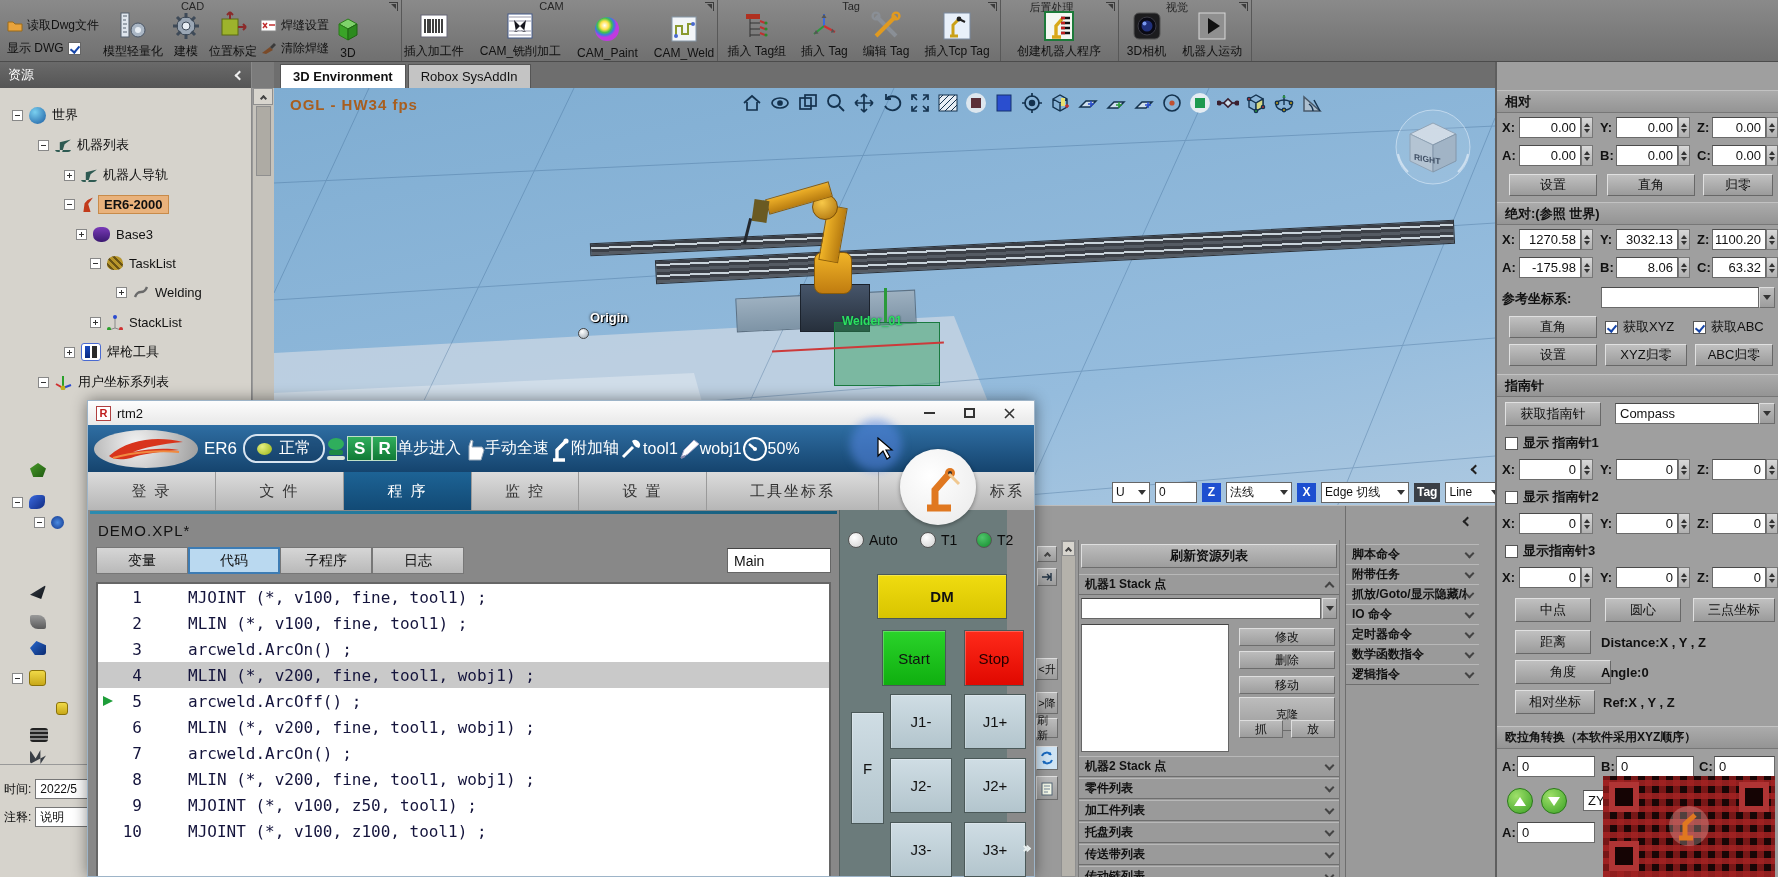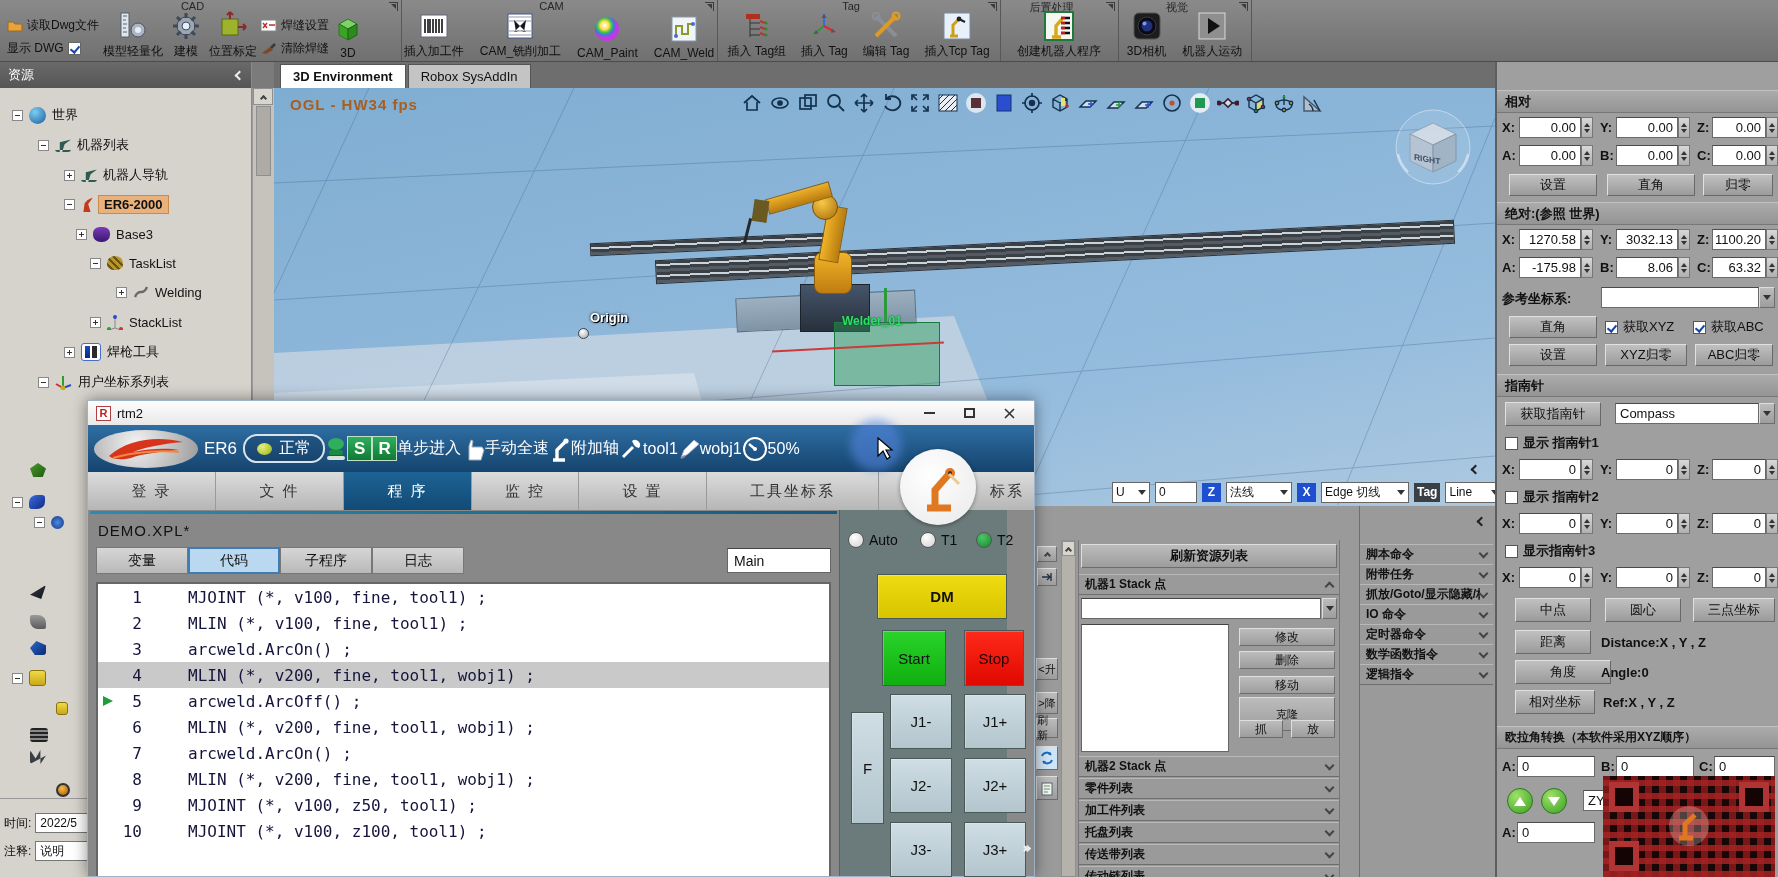--- a/index.html
+++ b/index.html
@@ -30,21 +30,21 @@
 .ticon{width:16px;height:14px;border-radius:3px;flex:none}
 .tsel{background:#e9b27c;outline:1px solid #c88b4a;padding:1px 5px;font-weight:bold}
 #sb-scroll{position:absolute;left:252px;top:88px;width:22px;height:789px;background:#c6c3bc;border-left:1px solid #9a9a9a}
 .scr-btn{width:20px;height:17px;background:#d8d5ce;border:1px solid #8f8f8f;display:flex;align-items:center;justify-content:center}
 .chev{width:7px;height:7px;border-right:2px solid #444;border-bottom:2px solid #444;display:inline-block}
 .chev.up{transform:rotate(-135deg);margin-top:3px}
 .chev.down{transform:rotate(45deg);margin-bottom:2px}
 .chev.left{transform:rotate(135deg)}
 .chev.sm{width:5px;height:5px}
 
-#statusbox{position:absolute;left:0;top:798px;width:170px;height:79px;background:#d6d3cc;border-top:1px solid #999;font-size:12px}
+#statusbox{position:absolute;left:0;top:764px;width:170px;height:79px;background:#d6d3cc;border-top:1px solid #999;font-size:12px}
 .strow{position:absolute;display:flex;align-items:center;gap:4px}
 .sinp{background:#fff;border:1px solid #777;height:20px;display:flex;align-items:center;padding:0 4px;font-size:12px}
 
 #vtabs{position:absolute;left:274px;top:62px;width:1221px;height:26px;background:#6e6e6e;display:flex;align-items:flex-end;padding-left:6px;gap:2px}
 .vtab{height:24px;display:flex;align-items:center;padding:0 12px;font-size:13px;border:1px solid #555;border-bottom:none}
 .vtab.act{background:#fff;font-weight:bold}
 .vtab.inact{background:#c4c4c4}
 #viewport{position:absolute;left:274px;top:88px;width:1221px;height:789px;background:linear-gradient(160deg,#7fae d3,#8db8da);background:linear-gradient(168deg,#7fadd2 0%,#95bcdd 45%,#b9cfe2 75%,#cbdbe8 100%);overflow:hidden}
 .fps{position:absolute;left:16px;top:8px;color:#a85e1e;font-size:15px;font-weight:bold;letter-spacing:1px}
 #vicons{position:absolute;left:466px;top:3px;display:flex;gap:5px}
@@ -57,21 +57,21 @@
 #vbottom{position:absolute;left:838px;top:392px;height:24px;display:flex;align-items:center;gap:5px}
 .vsel{background:#fff;border:1px solid #666;height:21px;display:flex;align-items:center;justify-content:space-between;font-size:12px;padding:0 3px;gap:4px}
 .dd{width:0;height:0;border-left:4px solid transparent;border-right:4px solid transparent;border-top:5px solid #333}
 .badge{height:19px;min-width:19px;display:flex;align-items:center;justify-content:center;color:#fff;font-size:12px;font-weight:bold;padding:0 3px}
 
 #dock{position:absolute;left:1035px;top:505px;width:460px;height:372px;background:#9a9a9a;border-top:1px solid #bdbdbd}
 .dbtn{position:absolute;background:linear-gradient(#bcbcbc,#9d9d9d);border:1px solid #6d6d6d;border-top-color:#dedede;border-left-color:#dedede;font-size:11px;display:flex;align-items:center;justify-content:center;color:#111}
 #respanel{position:absolute;left:43px;top:34px;width:262px;bottom:0;border-left:1px solid #777;border-right:1px solid #777;background:#9a9a9a}
 .acc{position:absolute;left:0;right:0;height:21px;display:flex;align-items:center;justify-content:space-between;padding:0 6px;font-size:12px;font-weight:bold;border-top:1px solid #b8b8b8;border-bottom:1px solid #6e6e6e;color:#111}
 .white{background:#fff;border:1px solid #666;border-top-color:#444}
-#cmdpanel{position:absolute;left:324px;top:0;width:134px;bottom:0;border-left:1px solid #6e6e6e}
+#cmdpanel{position:absolute;left:310px;top:0;width:134px;bottom:0;border-left:1px solid #6e6e6e}
 
 #rpanel{position:absolute;left:1495px;top:62px;width:283px;height:815px;background:#9f9f9f;border-left:2px solid #5e5e5e;font-size:13px}
 .rp-hdr{position:absolute;left:0;top:0;right:0;height:26px;background:linear-gradient(#6a6a6a,#525252);color:#fff;font-weight:bold;display:flex;align-items:center;justify-content:space-between;padding:0 10px}
 .rp-sec{position:absolute;left:0;right:0;height:23px;background:linear-gradient(#ababab,#949494);border-bottom:1px solid #777;border-top:1px solid #c2c2c2;font-weight:bold;display:flex;align-items:center;padding:0 8px;white-space:nowrap}
 .axlbl{position:absolute;font-weight:bold;font-size:13px}
 .ninp{position:absolute;height:21px;background:#fff;border:1px solid #6a6a6a;border-top-color:#4a4a4a;display:flex;align-items:center;justify-content:flex-end;padding:0 4px;font-size:13px}
 .ninp.left{justify-content:flex-start}
 .spin{position:absolute;width:12px;height:21px;background:linear-gradient(#d8d8d8,#b0b0b0);border:1px solid #777;display:flex;flex-direction:column;align-items:center;justify-content:center;gap:2px}
 .spin i{width:0;height:0;border-left:3px solid transparent;border-right:3px solid transparent}
 .spin i.u{border-bottom:4px solid #333}

